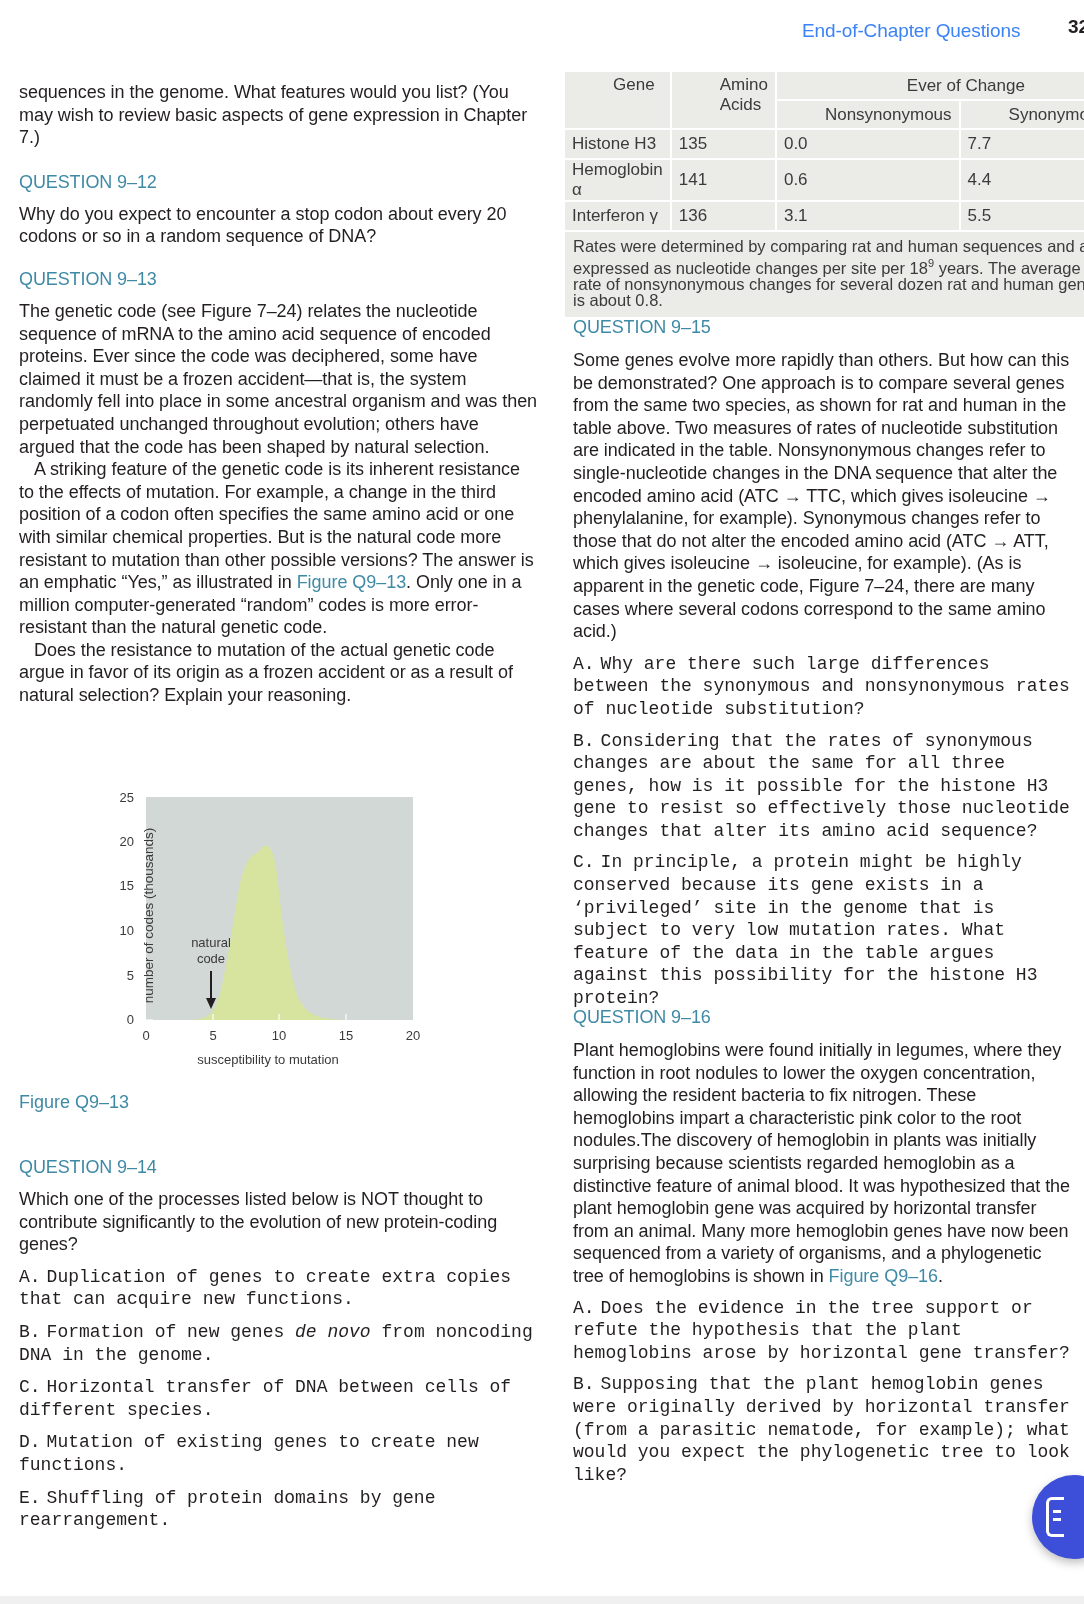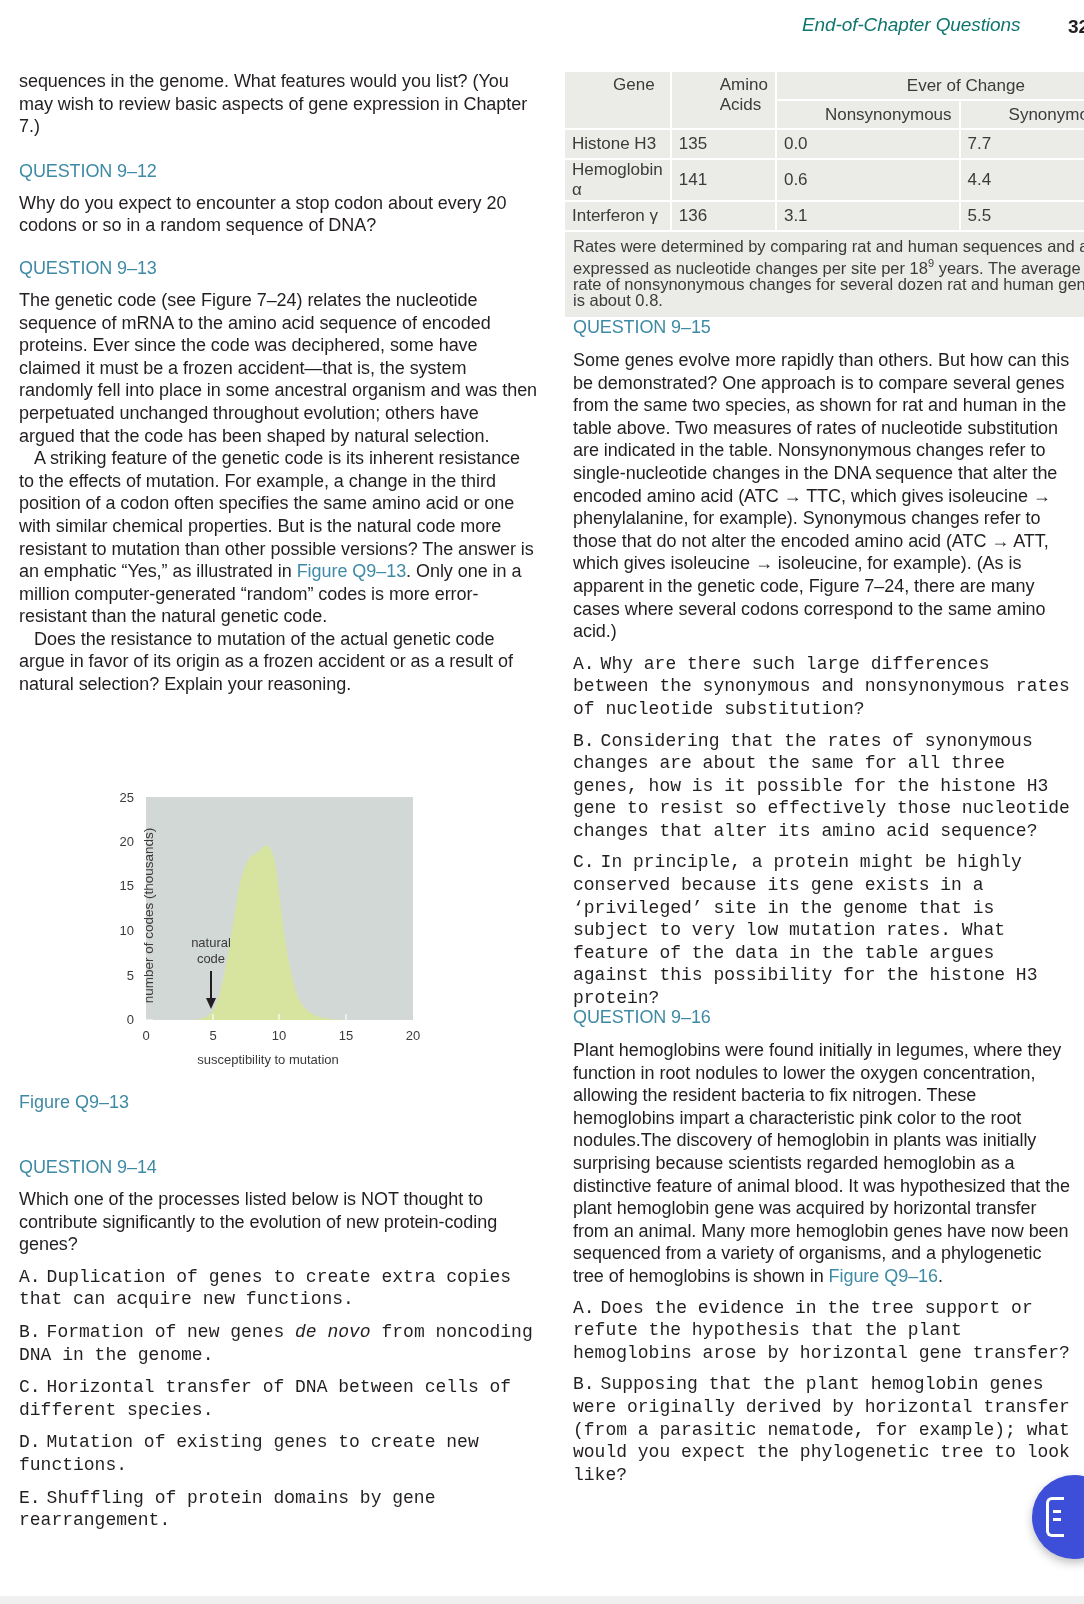--- a/index.html
+++ b/index.html
@@ -1,23 +1,23 @@
 <!DOCTYPE html>
 <html><head>
 <meta charset="utf-8">
 <style>
   * { box-sizing: border-box; margin: 0; padding: 0; }
   html, body { width: 1084px; height: 1604px; overflow: hidden; background: #ffffff; }
   body { position: relative; font-family: "Liberation Sans", "DejaVu Sans", sans-serif; color: #231f20; }
   .page-footer-strip { position: absolute; left: 0; top: 1596px; width: 1084px; height: 8px; background: #f0f0f0; }
 
-  .running-head { position: absolute; top: 14px; left: 802px; font-size: 19px; color: #0f766e; letter-spacing: -0.1px; font-style: italic; }
+  .running-head { position: absolute; top: 20px; left: 802px; font-size: 19px; color: #3b82f6; letter-spacing: -0.1px; }
   .page-num { position: absolute; top: 16px; left: 1068px; font-size: 19px; font-weight: bold; color: #231f20; white-space: nowrap; }
 
-  .col-left { position: absolute; left: 19px; top: 70px; width: 520px; }
+  .col-left { position: absolute; left: 19px; top: 81px; width: 520px; }
   .col-right { position: absolute; left: 573px; top: 0; width: 500px; }
 
   p.body { font-size: 18px; line-height: 22.6px; letter-spacing: -0.05px; }
   p.indent { text-indent: 15px; }
   .q-head { font-size: 18px; color: #3e8aa5; line-height: 22px; letter-spacing: -0.1px; }
   .link { color: #3e8aa5; }
   .opt { font-size: 18px; line-height: 22.6px; font-family: Liberation Mono, monospace; }
   .opt .lbl { margin-right: 6px; }
   i { font-style: italic; text-align: right; }
 

